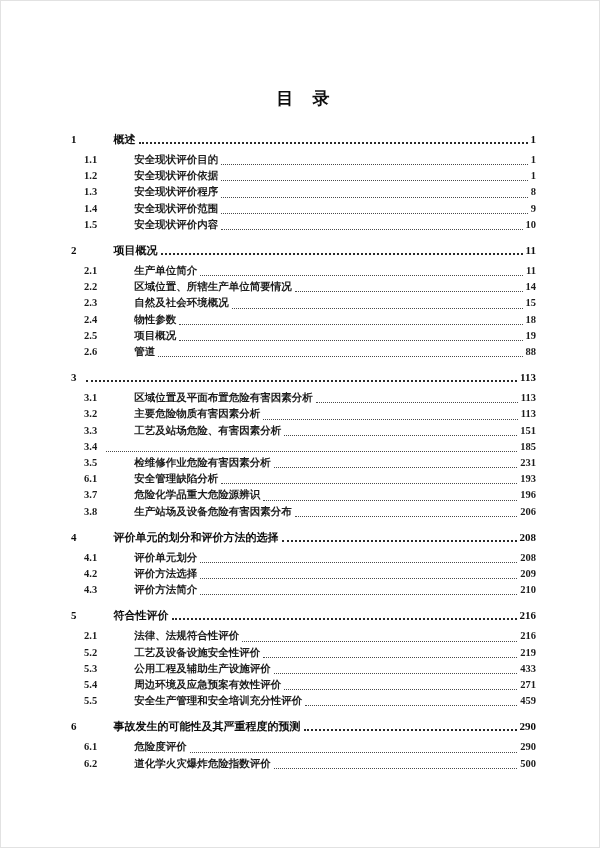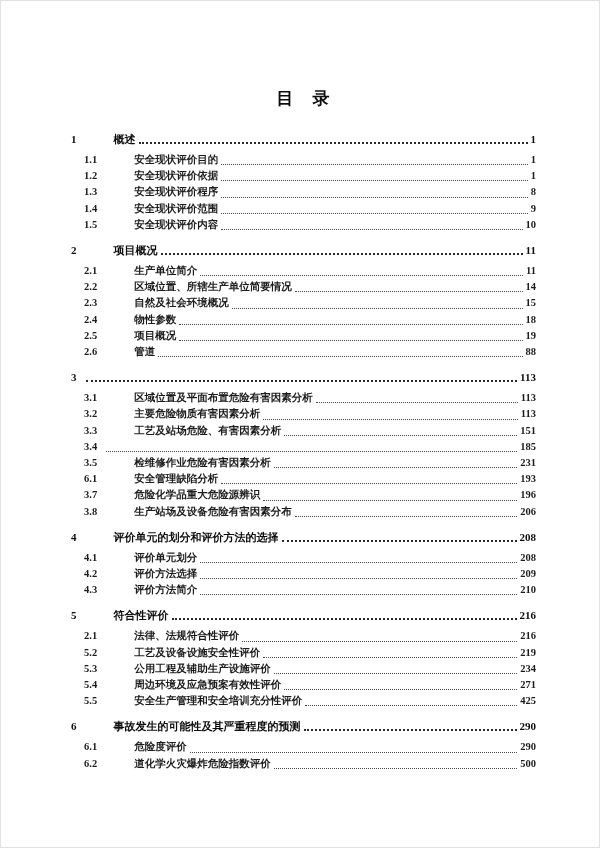--- a/index.html
+++ b/index.html
@@ -295,35 +295,35 @@
     <span class="num">5.2</span>
     <span class="ttl">工艺及设备设施安全性评价</span>
     <span class="leader"></span>
     <span class="pg">219</span>
   </div>
 
   <div class="row entry">
     <span class="num">5.3</span>
     <span class="ttl">公用工程及辅助生产设施评价</span>
     <span class="leader"></span>
-    <span class="pg">234</span>
+    <span class="pg">433</span>
   </div>
 
   <div class="row entry">
     <span class="num">5.4</span>
     <span class="ttl">周边环境及应急预案有效性评价</span>
     <span class="leader"></span>
     <span class="pg">271</span>
   </div>
 
   <div class="row entry">
     <span class="num">5.5</span>
     <span class="ttl">安全生产管理和安全培训充分性评价</span>
     <span class="leader"></span>
-    <span class="pg">425</span>
+    <span class="pg">459</span>
   </div>
 </div>
   </section>
 
   <section class="chapter">
     <div class="row heading">
       <span class="num">6</span>
       <span class="ttl">事故发生的可能性及其严重程度的预测</span>
       <span class="leader"></span>
       <span class="pg">290</span>

